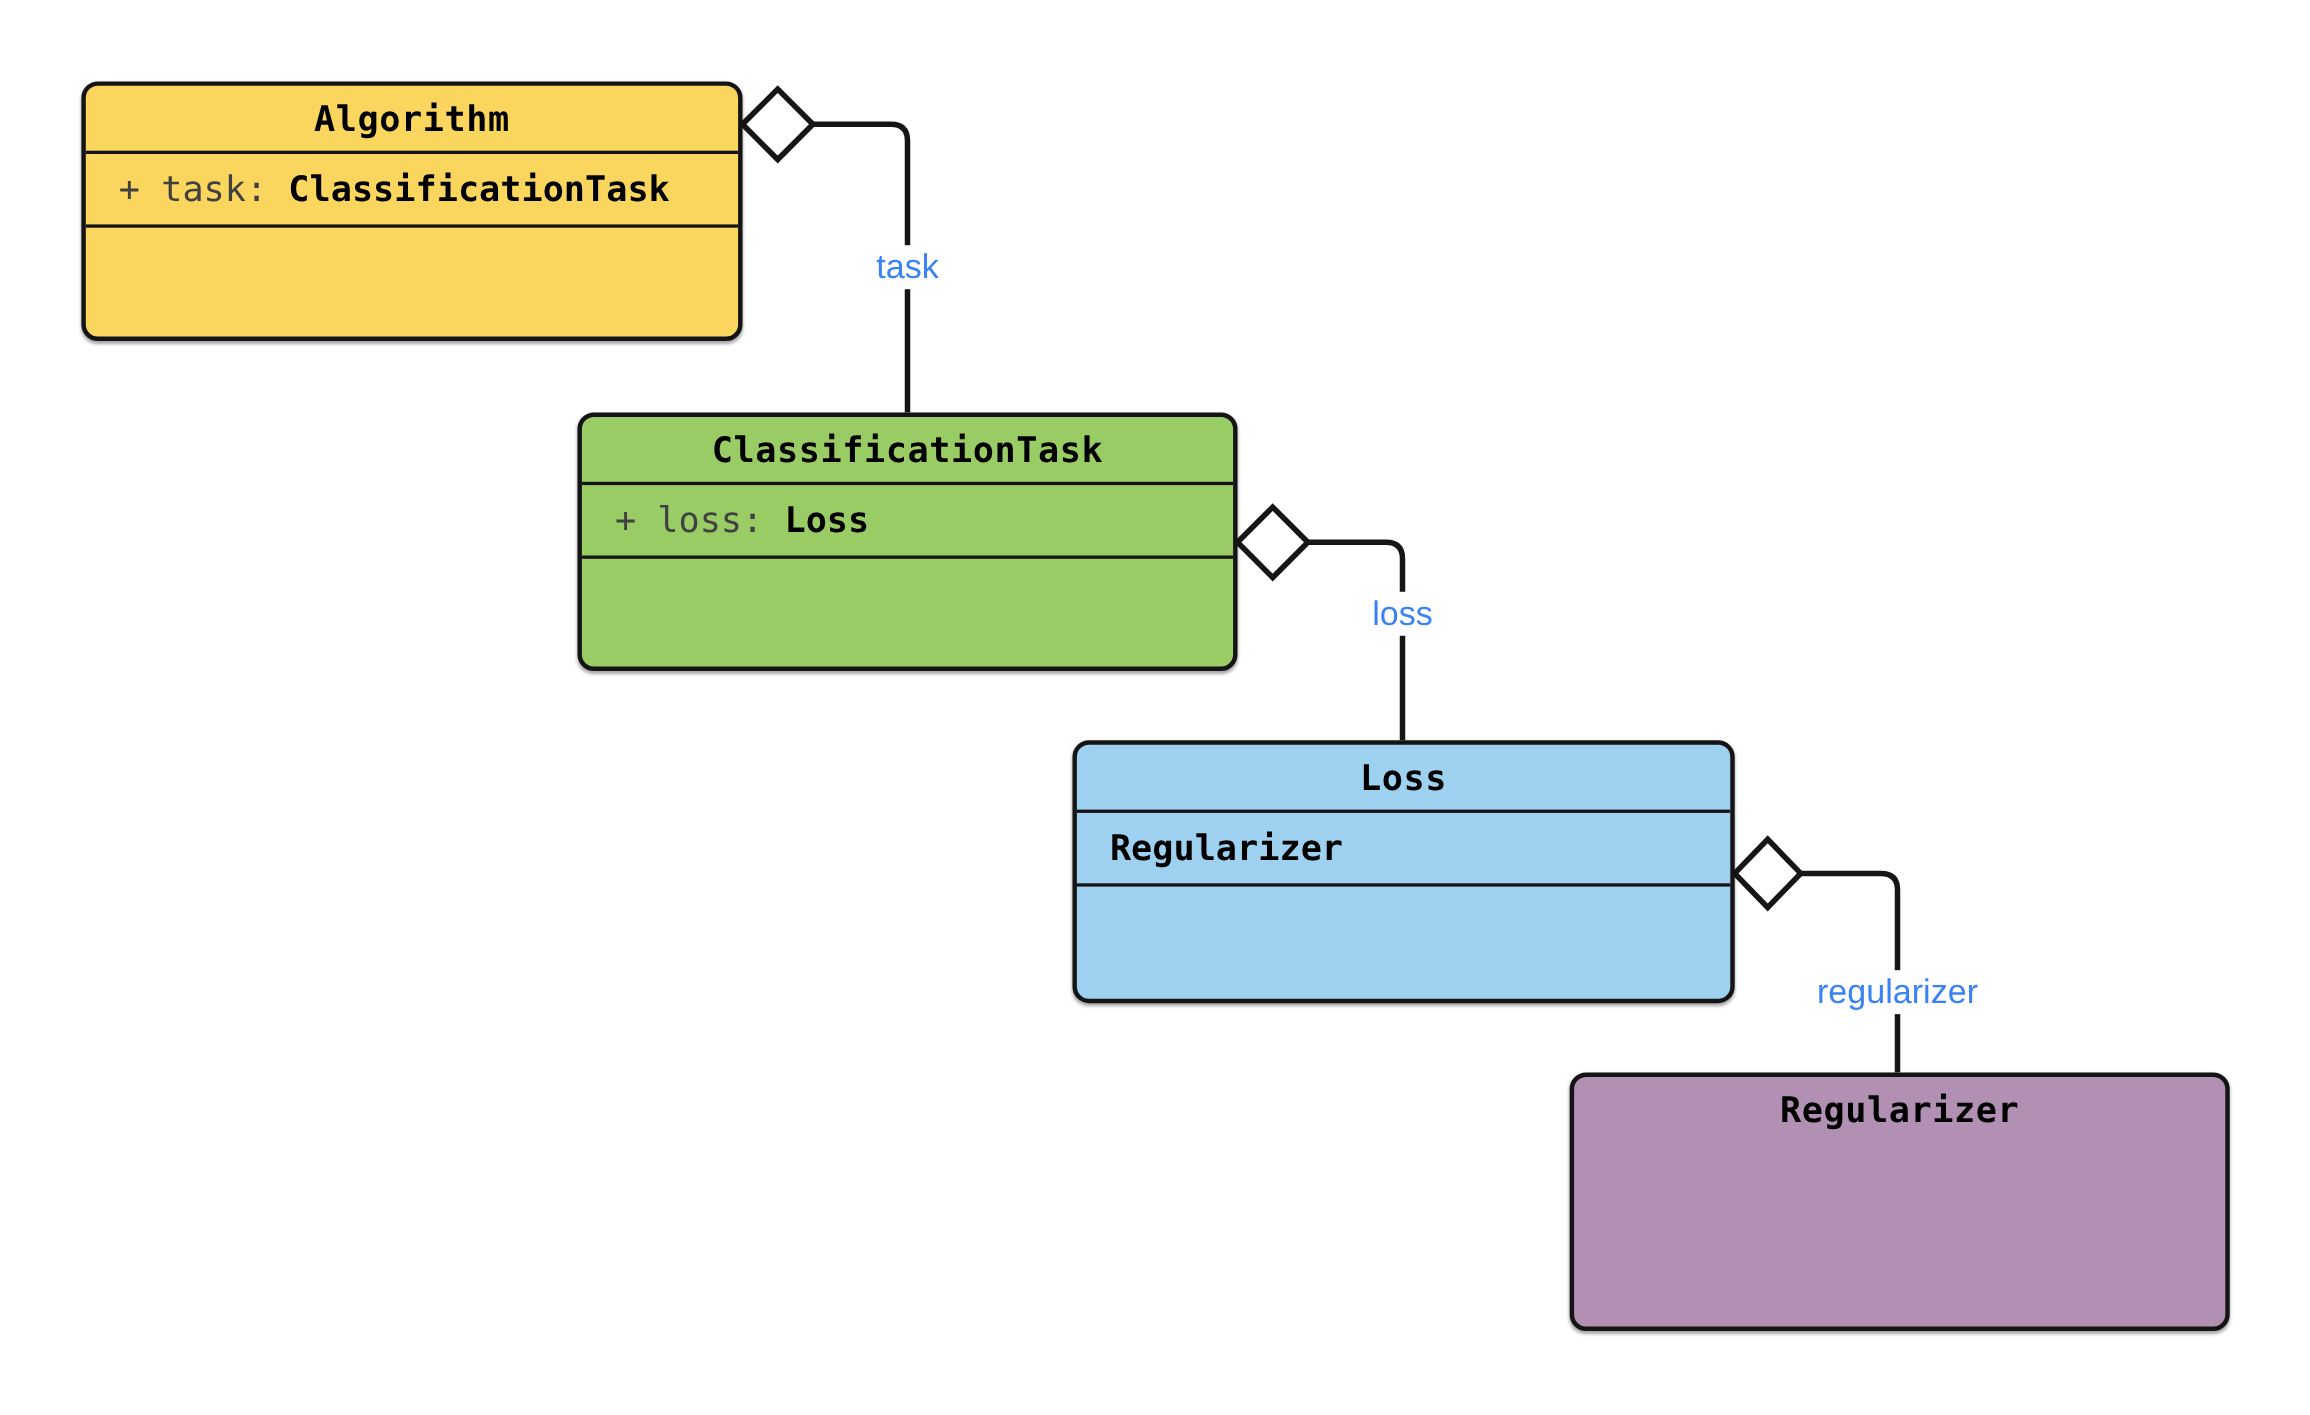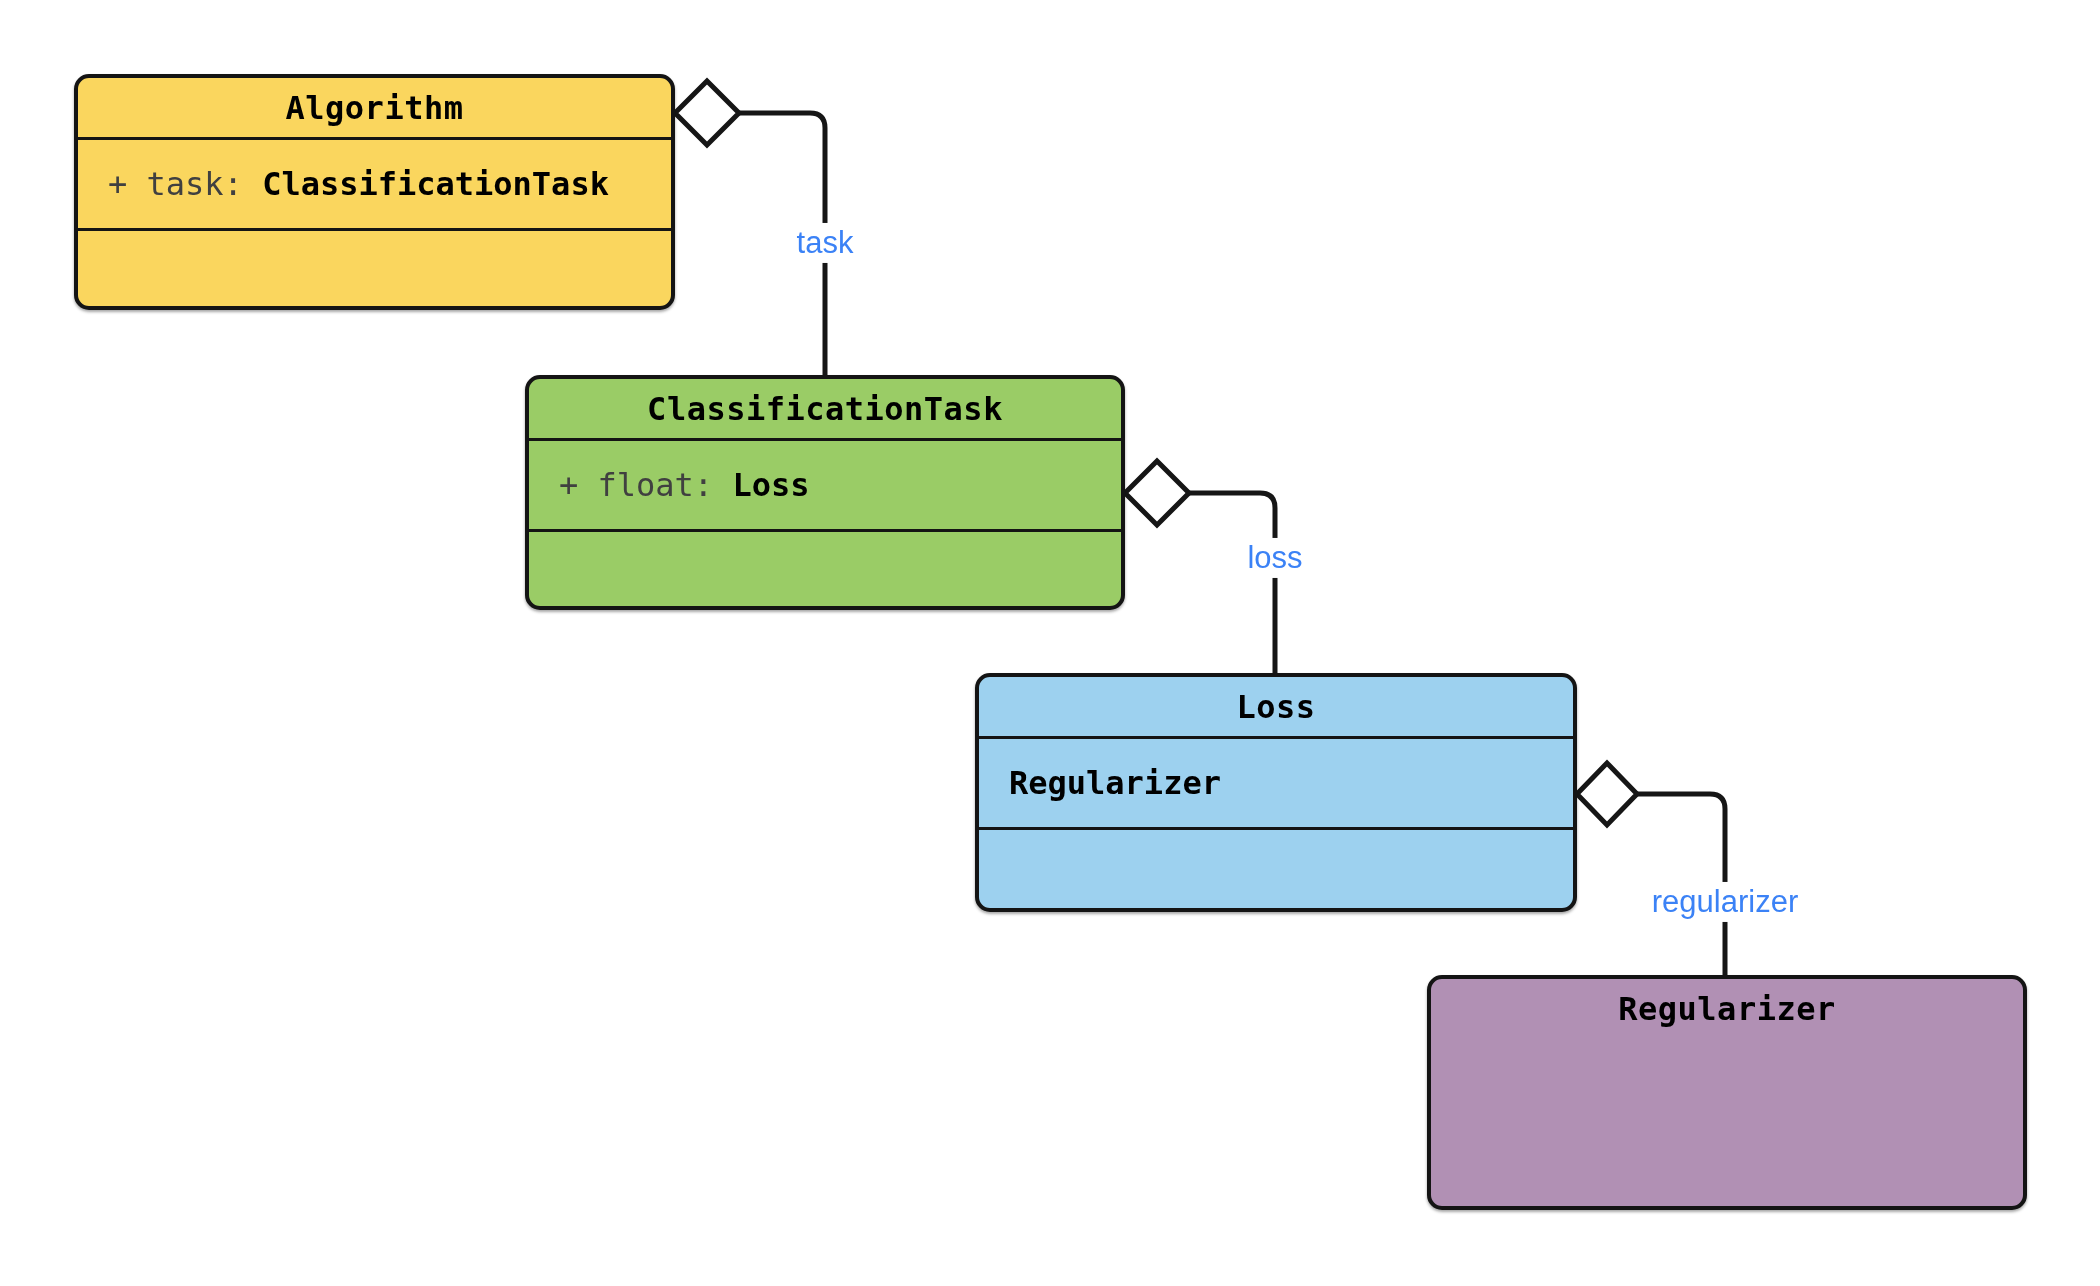--- a/index.html
+++ b/index.html
@@ -35,21 +35,21 @@
     height: 59px;
     display: flex;
     align-items: center;
     justify-content: center;
     font-weight: bold;
     font-size: 32px;
     color: #000000;
     letter-spacing: 0.5px;
   }
   .cls-attrs {
-    height: 94px;
+    height: 70px;
     box-sizing: border-box;
     border-top: 3px solid #141414;
     border-bottom: 3px solid #141414;
     display: flex;
     align-items: center;
     padding-left: 30px;
     font-size: 32px;
     white-space: pre;
   }
   .attr-plain {
@@ -106,21 +106,21 @@
   </svg>
 
   <div class="uml-class" style="left: 74px; top: 74px; width: 601px; height: 236px; background: rgb(250, 214, 94);">
     <div class="cls-title">Algorithm</div>
     <div class="cls-attrs"><span class="attr-plain">+ task: </span><span class="attr-bold">ClassificationTask</span></div>
     <div class="cls-empty"></div>
   </div>
 
   <div class="uml-class" style="left: 525px; top: 375px; width: 600px; height: 235px; background: rgb(154, 204, 102);">
     <div class="cls-title">ClassificationTask</div>
-    <div class="cls-attrs"><span class="attr-plain">+ float: </span><span class="attr-bold">Loss</span></div>
+    <div class="cls-attrs"><span class="attr-plain">+ loss: </span><span class="attr-bold">Loss</span></div>
     <div class="cls-empty"></div>
   </div>
 
   <div class="uml-class" style="left: 975px; top: 673px; width: 602px; height: 239px; background: rgb(157, 209, 239);">
     <div class="cls-title">Loss</div>
     <div class="cls-attrs"><span class="attr-bold">Regularizer</span></div>
     <div class="cls-empty"></div>
   </div>
 
   <div class="uml-class" style="left: 1427px; top: 975px; width: 600px; height: 235px; background: rgb(177, 144, 180);">

